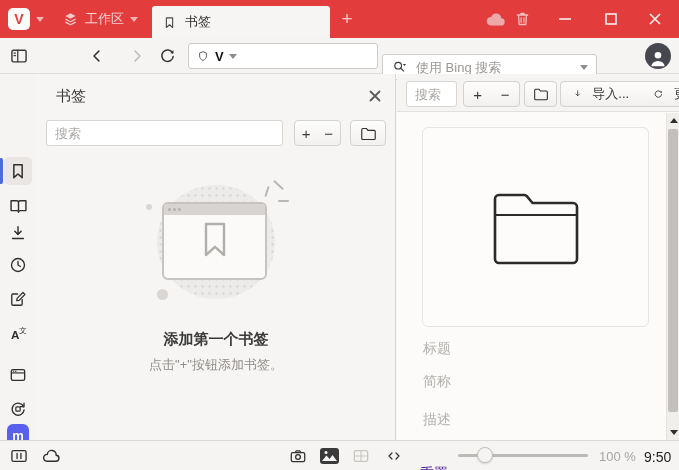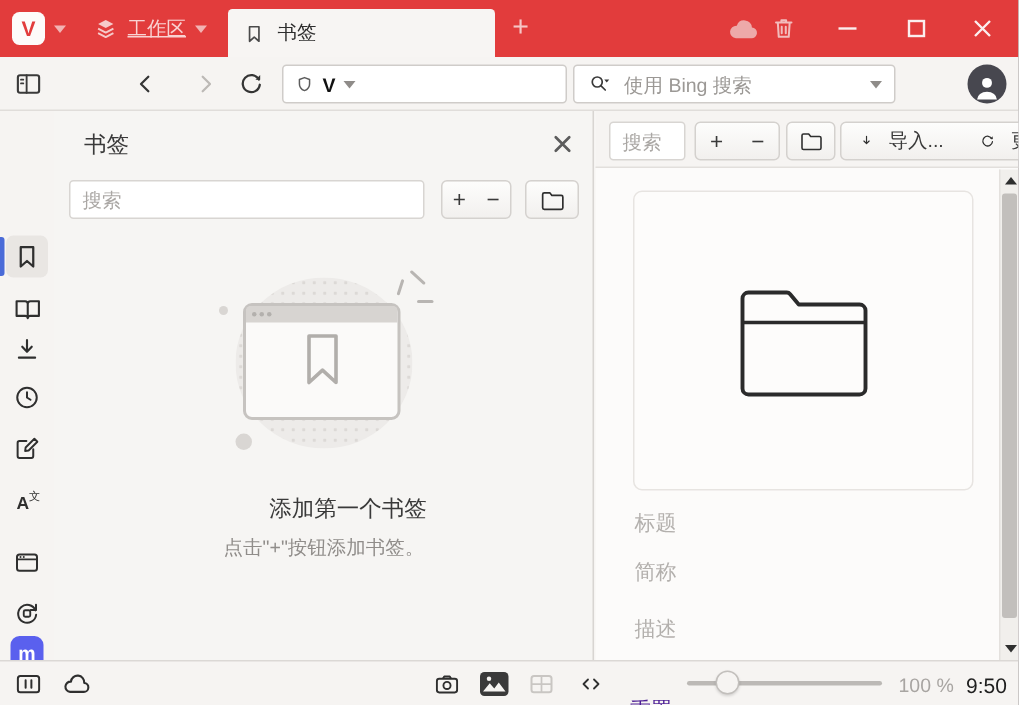--- a/index.html
+++ b/index.html
@@ -11,41 +11,41 @@
 
   
   #titlebar{position:absolute;top:0;left:0;width:679px;height:38px;background:#e23c3c;}
   #vivaldi-logo{position:absolute;top:8px;left:8px;width:22px;height:22px;background:#fdfbfa;
     border-radius:5px;display:flex;align-items:center;justify-content:center;
     color:#e23c3c;font-weight:bold;font-size:14px;}
   .tb-caret{width:0;height:0;border-left:4px solid transparent;border-right:4px solid transparent;
     border-top:5px solid #f2b3b3;}
   #logo-caret{position:absolute;top:17px;left:36px;}
   #workspace-btn{position:absolute;top:7px;left:58px;height:24px;display:flex;align-items:center;gap:6px;
-    color:#f9d2d2;font-size:13px;padding:0 4px;text-decoration:underline;}
+    color:#f9d2d2;font-size:13px;padding:0 4px;}
   #tab-active{position:absolute;top:6px;left:152px;width:178px;height:32px;background:#f7f5f3;
     border-radius:3px 3px 0 0;display:flex;align-items:center;gap:8px;padding:0 10px;}
   #tab-active .tab-label{font-size:13px;color:#2e2e2e;}
   #new-tab-btn{position:absolute;top:8px;left:336px;width:22px;height:22px;color:#f6c6c6;
     font-size:19px;line-height:21px;text-align:center;font-weight:400;}
   #sync-cloud{position:absolute;top:9px;left:484px;}
   #trash-btn{position:absolute;top:9px;left:513px;}
   .win-ctl{position:absolute;top:8px;width:22px;height:22px;display:flex;align-items:center;justify-content:center;}
   #btn-min{left:554px;} #btn-max{left:600px;} #btn-close{left:644px;}
 
   
   #addressbar{position:absolute;top:38px;left:0;width:679px;height:36px;background:#f6f4f2;
     border-bottom:1px solid #e0ddda;}
   .ab-icon{position:absolute;top:7px;width:22px;height:22px;display:flex;align-items:center;justify-content:center;}
   #urlfield{position:absolute;top:5px;left:188px;width:190px;height:26px;background:#fff;
     border:1px solid #cfccc9;border-radius:3px;display:flex;align-items:center;gap:5px;padding:0 7px;}
   #urlfield .url-text{font-size:13px;color:#3d3d3d;white-space:nowrap;overflow:hidden;flex:1;}
   .dd-caret{width:0;height:0;border-left:4px solid transparent;border-right:4px solid transparent;
     border-top:5px solid #8f8c89;}
-  #searchfield{position:absolute;top:5px;left:382px;width:215px;height:26px;background:#fff;
+  #searchfield{position:absolute;top:16px;left:382px;width:215px;height:26px;background:#fff;
     border:1px solid #cfccc9;border-radius:3px;display:flex;align-items:center;gap:6px;padding:0 8px;}
   #searchfield input{border:none;outline:none;flex:1;font-size:13px;font-family:inherit;color:#3d3d3d;
     background:transparent;min-width:0;}
   #searchfield input::placeholder{color:#9b9895;}
   #avatar-btn{position:absolute;top:5px;left:645px;width:26px;height:26px;border-radius:50%;
     background:#47474f;display:flex;align-items:flex-end;justify-content:center;overflow:hidden;}
 
   
   #rail{position:absolute;top:74px;left:0;width:36px;height:366px;background:#f6f4f2;}
   .rail-btn{position:absolute;left:7px;width:22px;height:22px;display:flex;align-items:center;justify-content:center;}
@@ -81,22 +81,22 @@
   .spark{position:absolute;background:#b8b5b2;border-radius:1px;}
   #spark1{left:2px;top:4px;width:2px;height:11px;transform:rotate(18deg);}
   #spark2{left:8px;top:2px;width:13px;height:2px;transform:rotate(42deg);}
   #spark3{left:14px;top:18px;width:11px;height:2px;}
   #mini-window{position:absolute;top:128px;left:126px;width:105px;height:78px;background:#fbfaf9;
     border:2px solid #c6c3c0;border-radius:6px;}
   #mini-titlebar{position:absolute;top:0;left:0;right:0;height:11px;background:#d7d4d1;
     border-radius:3px 3px 0 0;display:flex;align-items:center;gap:2px;padding:0 4px;}
   .mini-dot{width:3px;height:3px;border-radius:50%;background:#b3b0ad;}
   #mini-bookmark{position:absolute;top:18px;left:38px;}
-  #empty-heading{position:absolute;top:256px;left:16px;width:360px;text-align:center;
-    font-size:15px;font-weight:normal;color:#3a3a3a;}
+  #empty-heading{position:absolute;top:256px;left:0;width:360px;text-align:center;
+    font-size:15px;font-weight:bold;color:#3a3a3a;}
   #empty-subtext{position:absolute;top:282px;left:0;width:360px;text-align:center;
     font-size:13px;color:#908d8a;}
 
   
   #editor{position:absolute;top:74px;left:397px;width:282px;height:366px;background:#fcfbfa;}
   #editor-toolbar{position:absolute;top:0;left:0;width:282px;height:38px;background:#f6f4f2;
     border-bottom:1px solid #e2dfdc;}
   #editor-search{position:absolute;top:7px;left:9px;width:51px;height:26px;}
   #editor-addrem{position:absolute;top:7px;left:66px;width:57px;height:26px;font-size:15px;}
   #editor-folder-btn{position:absolute;top:7px;left:127px;width:33px;height:26px;}

